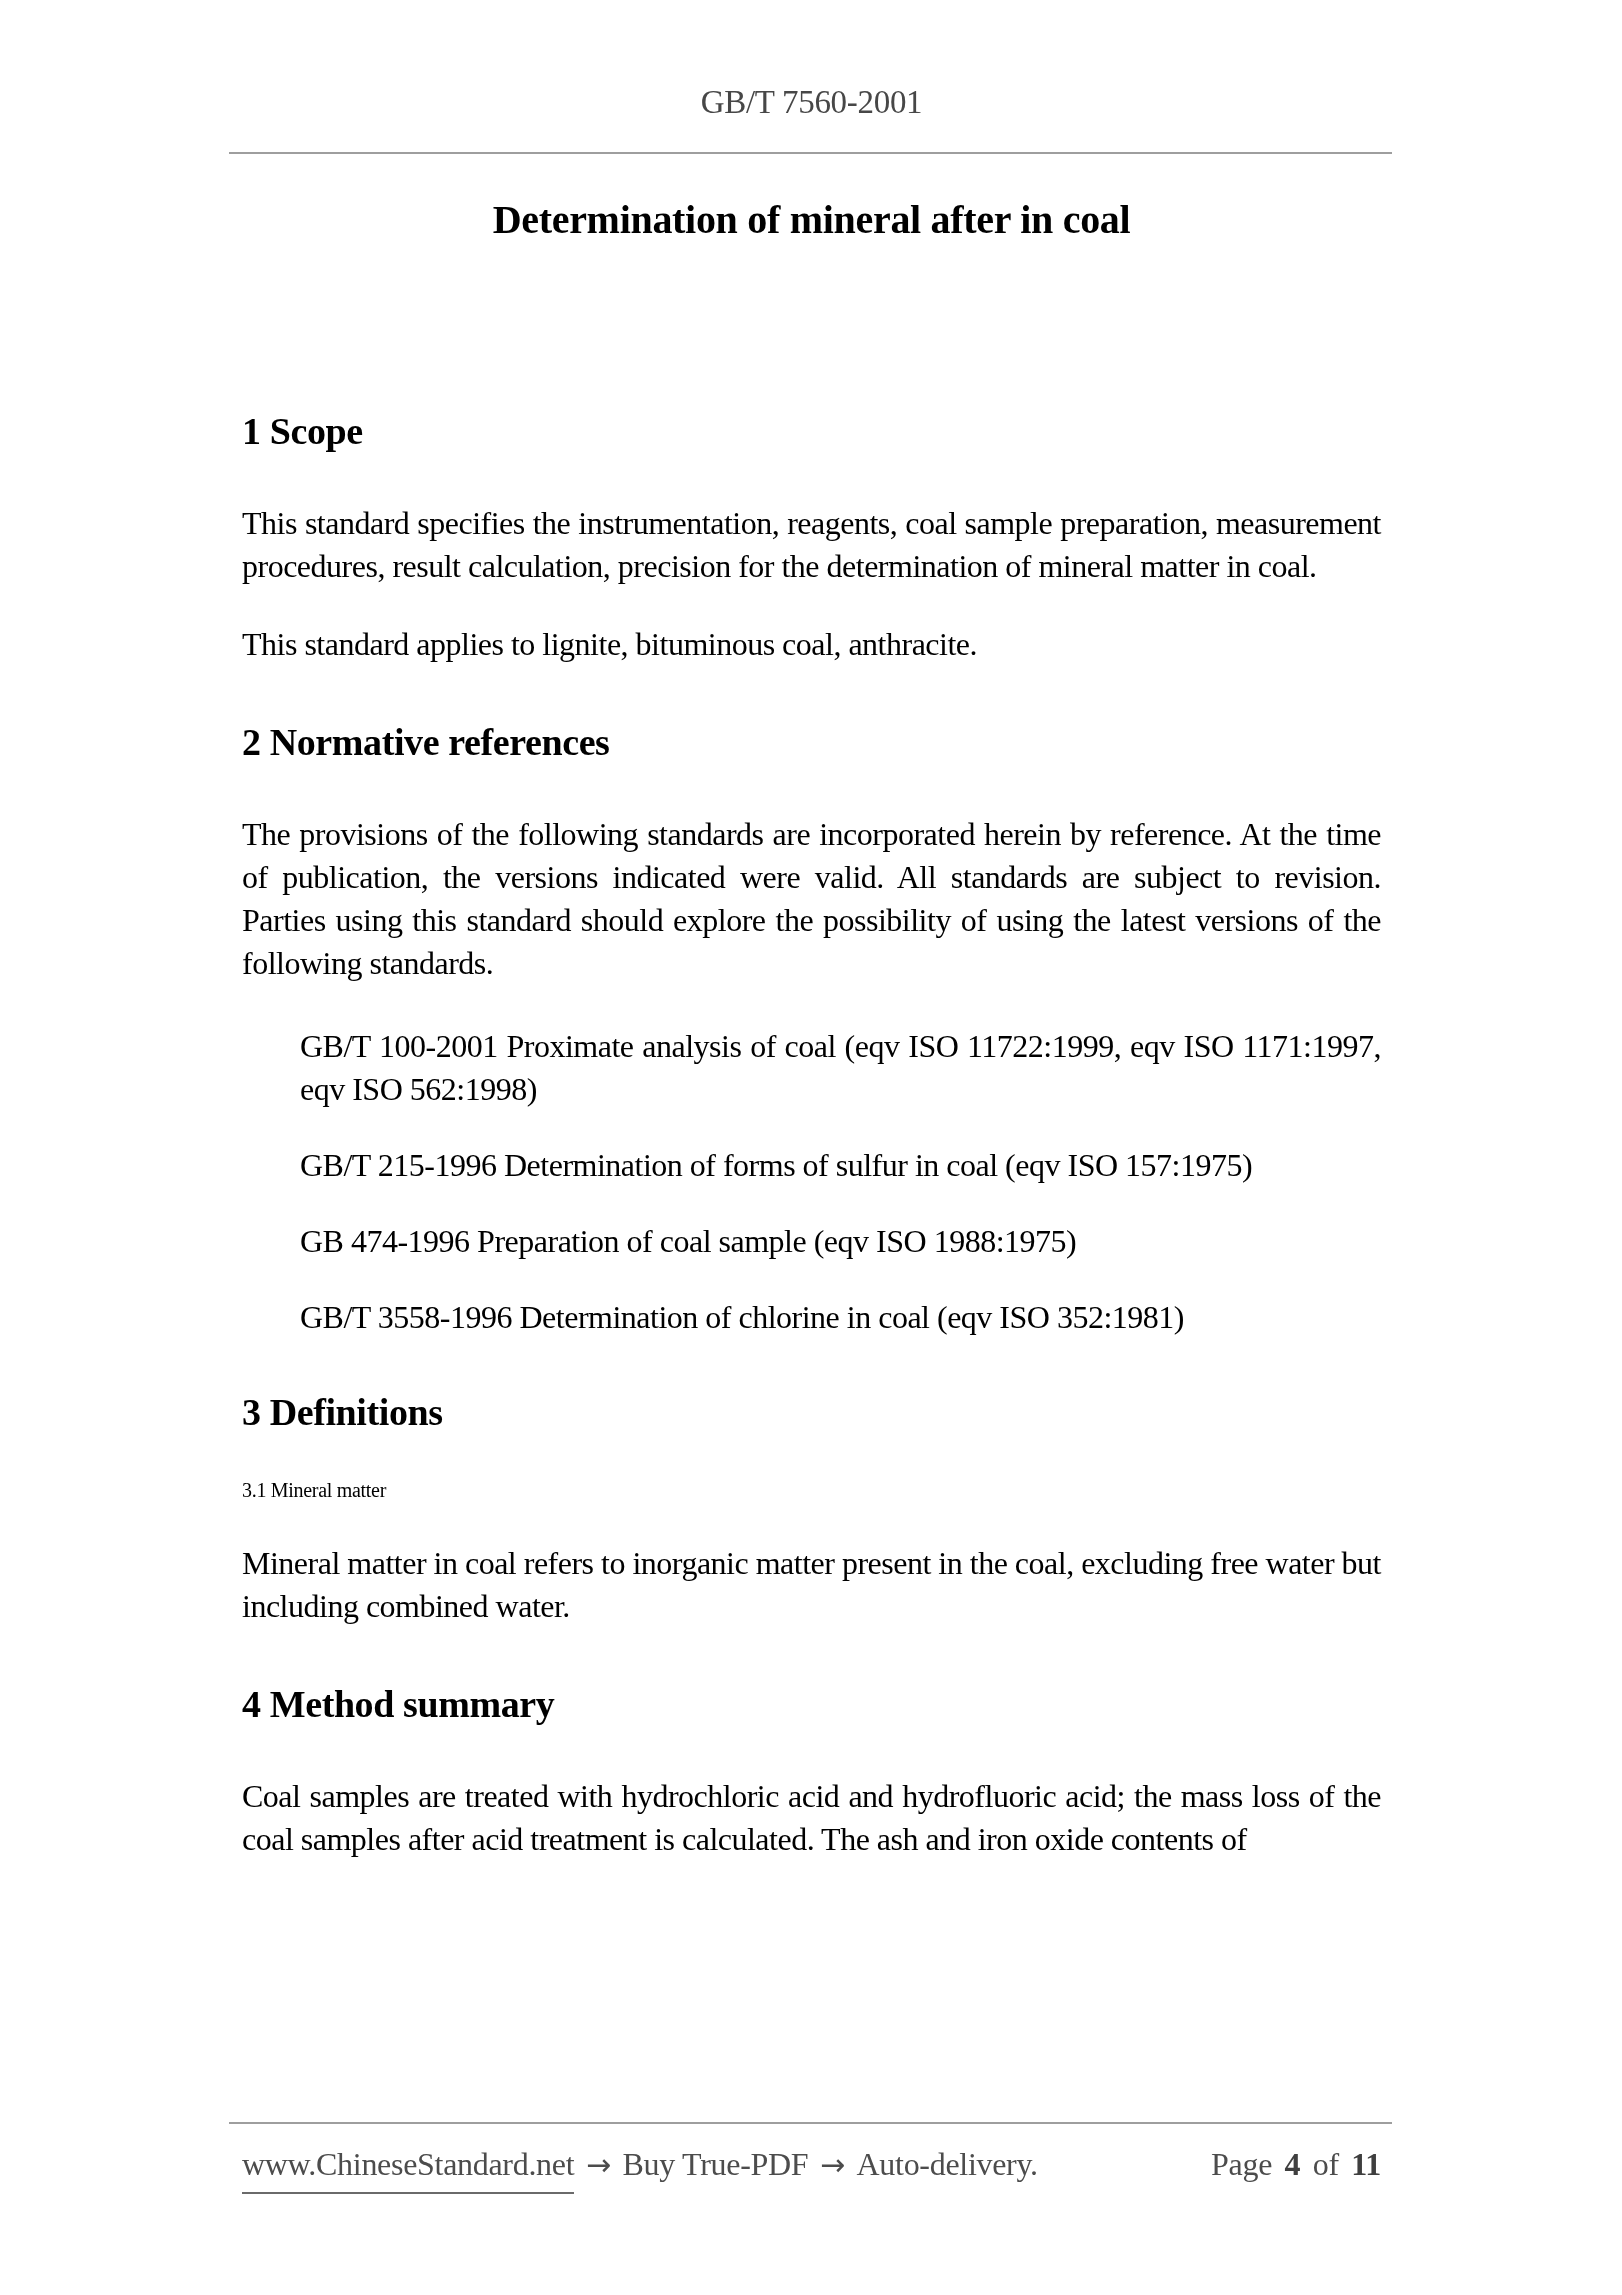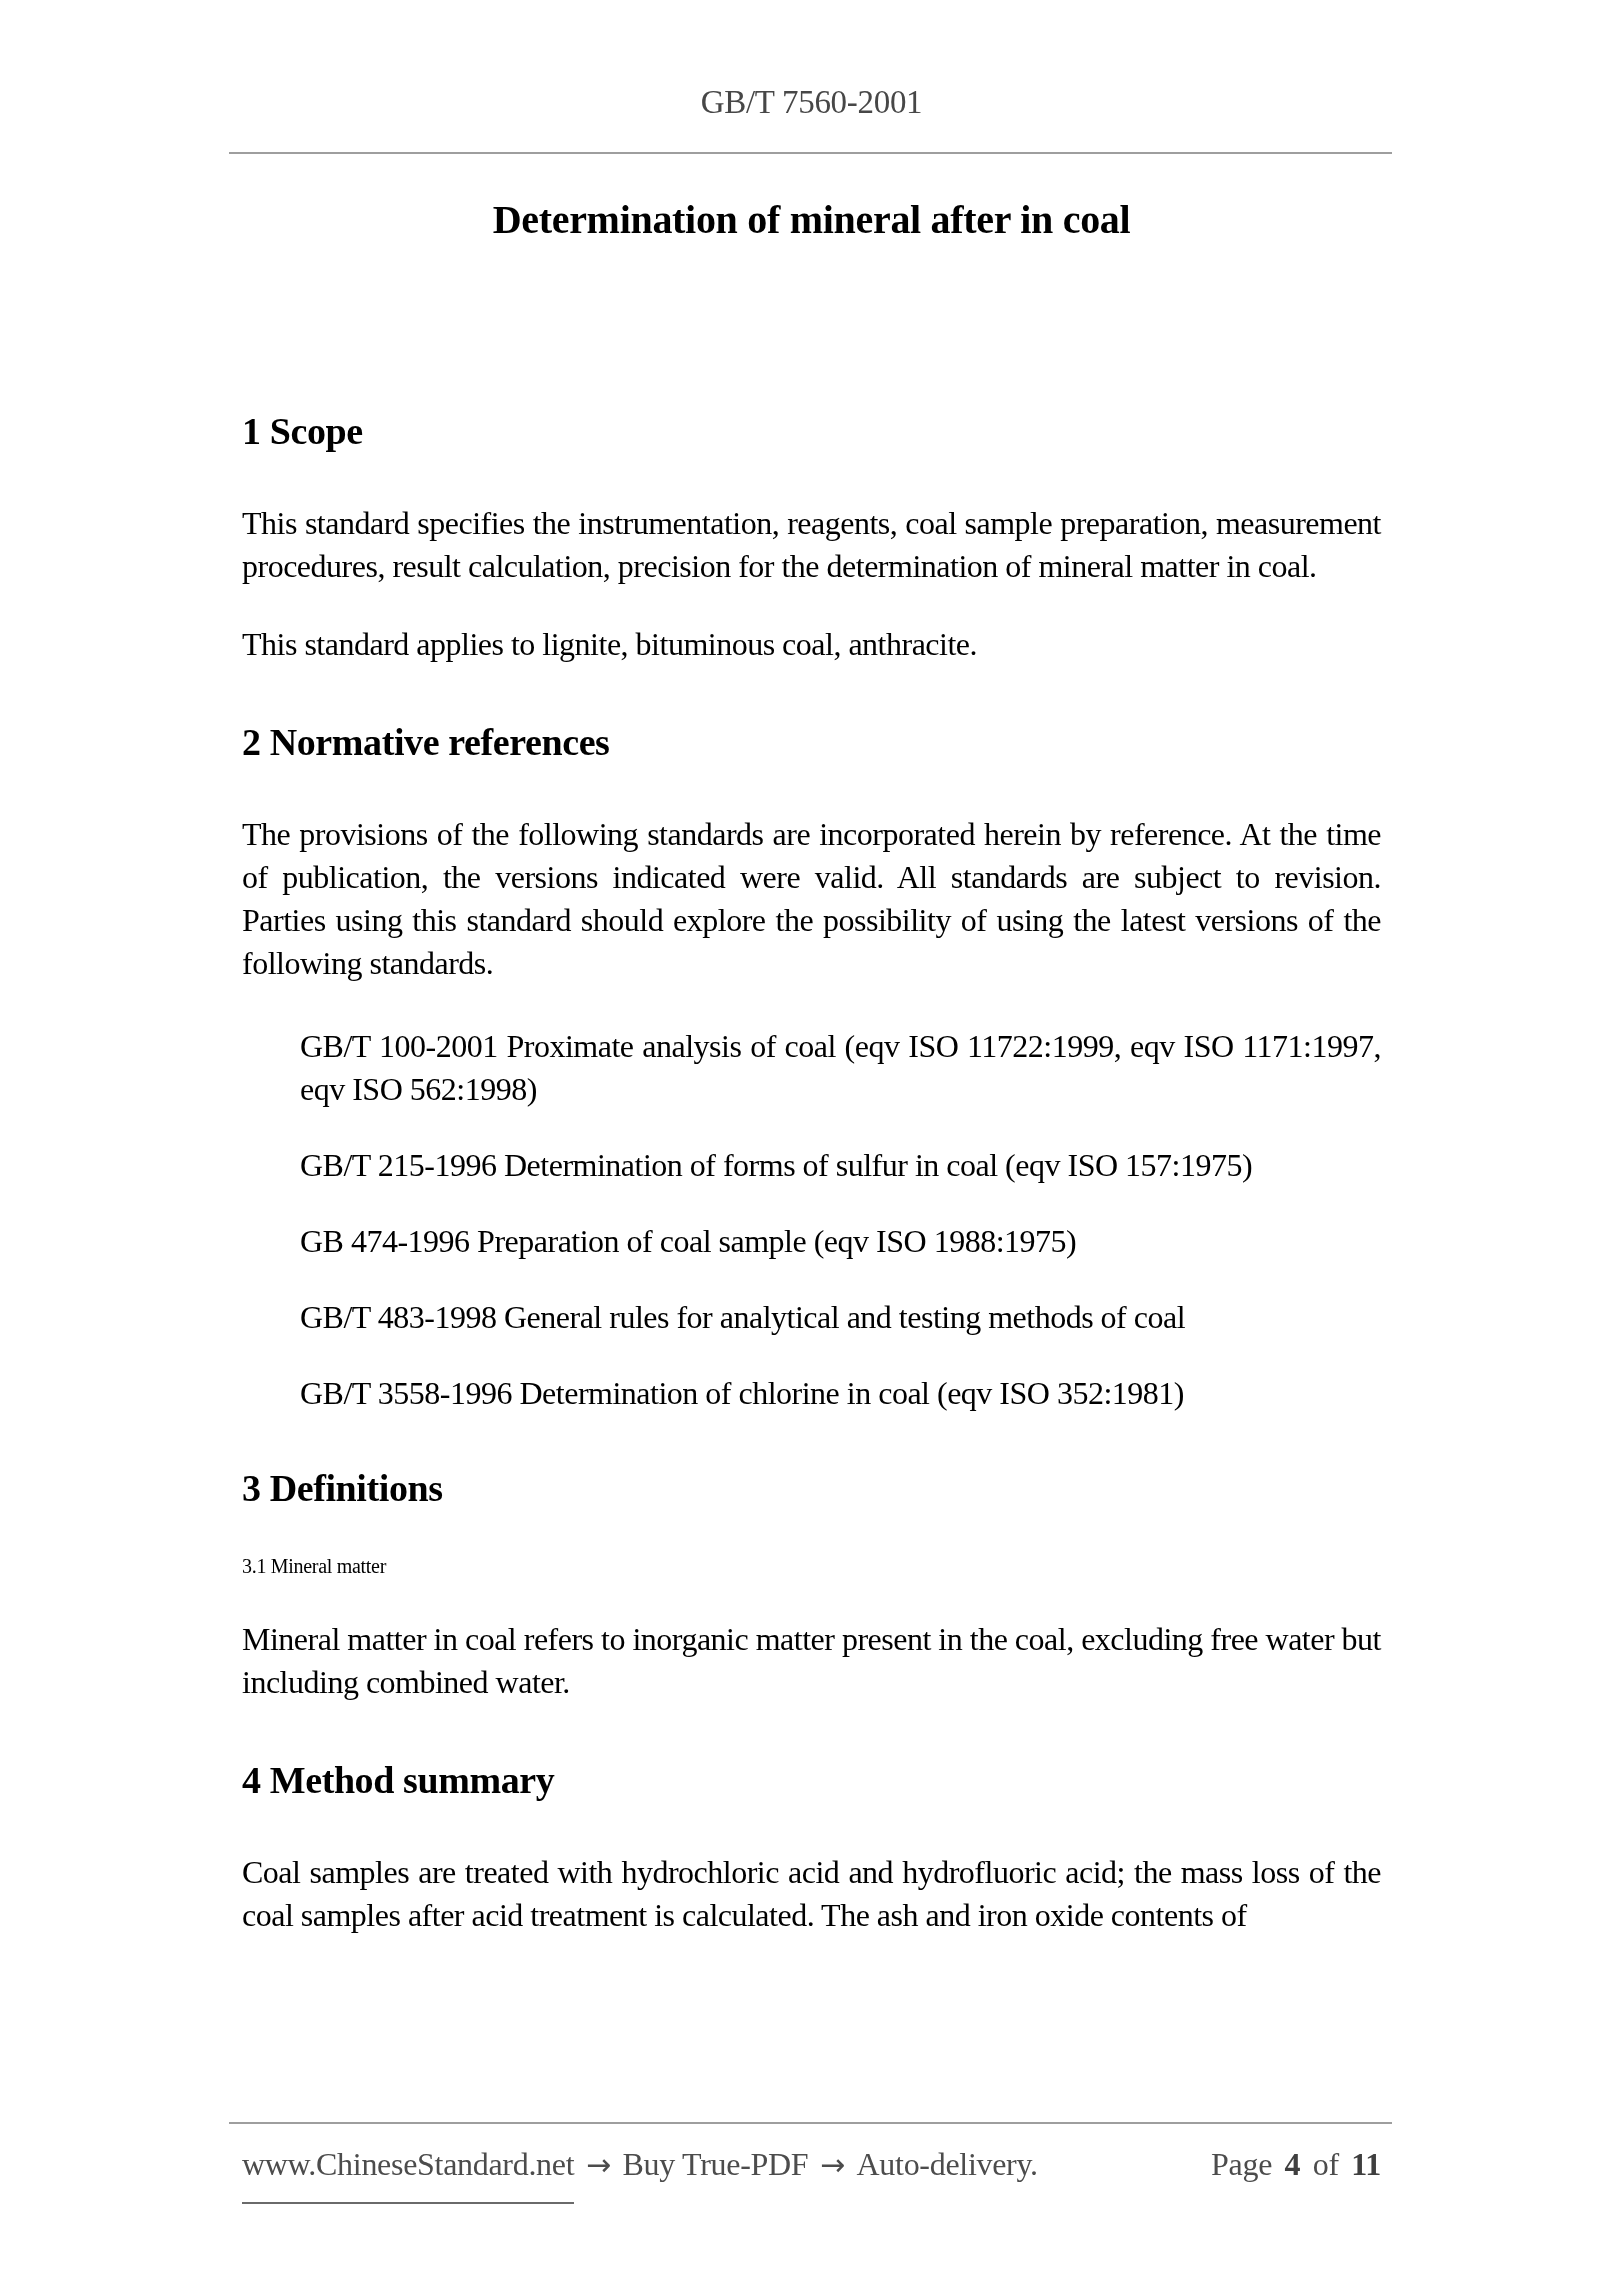--- a/index.html
+++ b/index.html
@@ -103,21 +103,21 @@
     color: #4c4c4c;
   }
   .footer-left {
     display: flex;
     align-items: baseline;
     gap: 11.7px;
   }
   .footer-link {
     color: #4c4c4c;
     border-bottom: 2.5px solid #6a6a6a;
-    padding-bottom: 17px;
+    padding-bottom: 7px;
     cursor: pointer;
     text-decoration: none;
   }
   .arrow-glyph {
     font-family: "DejaVu Sans", sans-serif;
     font-size: 30px;
     color: #4c4c4c;
   }
   .page-indicator {
     display: flex;
@@ -148,21 +148,20 @@
     <div class="sec-heading">2 Normative references</div>
 
     <p class="para after-heading">The provisions of the following standards are incorporated herein by reference. At the time of publication, the versions indicated were valid. All standards are subject to revision. Parties using this standard should explore the possibility of using the latest versions of the following standards.</p>
 
     <p class="ref-item first">GB/T 100-2001 Proximate analysis of coal (eqv ISO 11722:1999, eqv ISO 1171:1997, eqv ISO 562:1998)</p>
 
     <p class="ref-item">GB/T 215-1996 Determination of forms of sulfur in coal (eqv ISO 157:1975)</p>
 
     <p class="ref-item">GB 474-1996 Preparation of coal sample (eqv ISO 1988:1975)</p>
 
-    <p class="ref-item">GB/T 483-1998 General rules for analytical and testing methods of coal</p>
 
     <p class="ref-item">GB/T 3558-1996 Determination of chlorine in coal (eqv ISO 352:1981)</p>
 
     <div class="sec-heading gap60">3 Definitions</div>
 
 
     <div class="sub-heading">3.1 Mineral matter</div>
 
     <p class="para tight">Mineral matter in coal refers to inorganic matter present in the coal, excluding free water but including combined water.</p>
 

